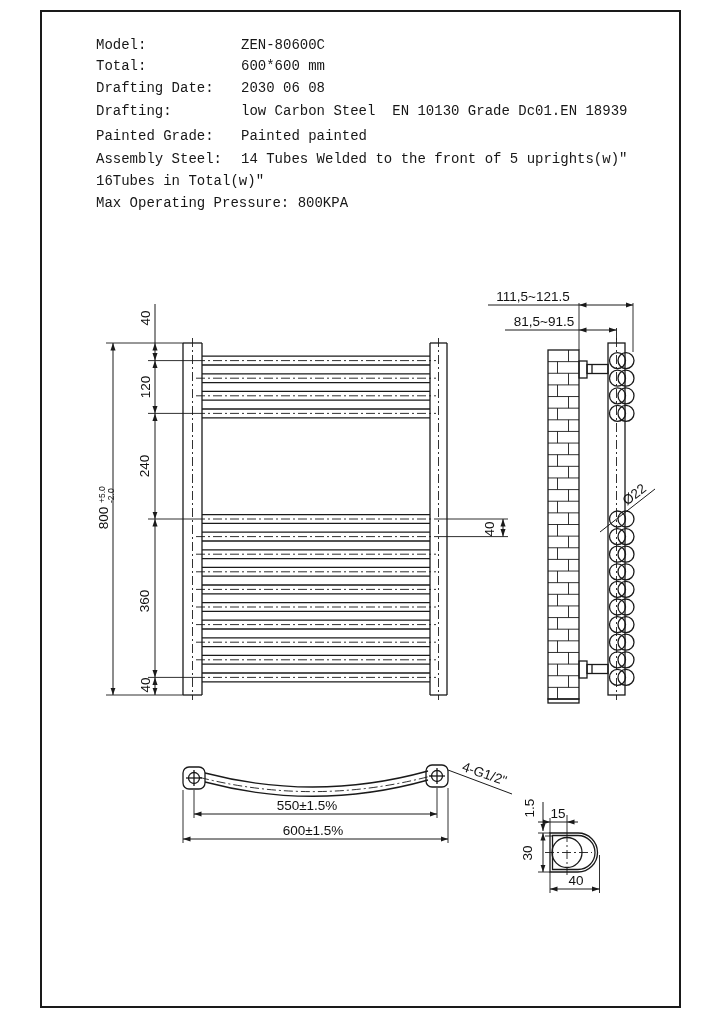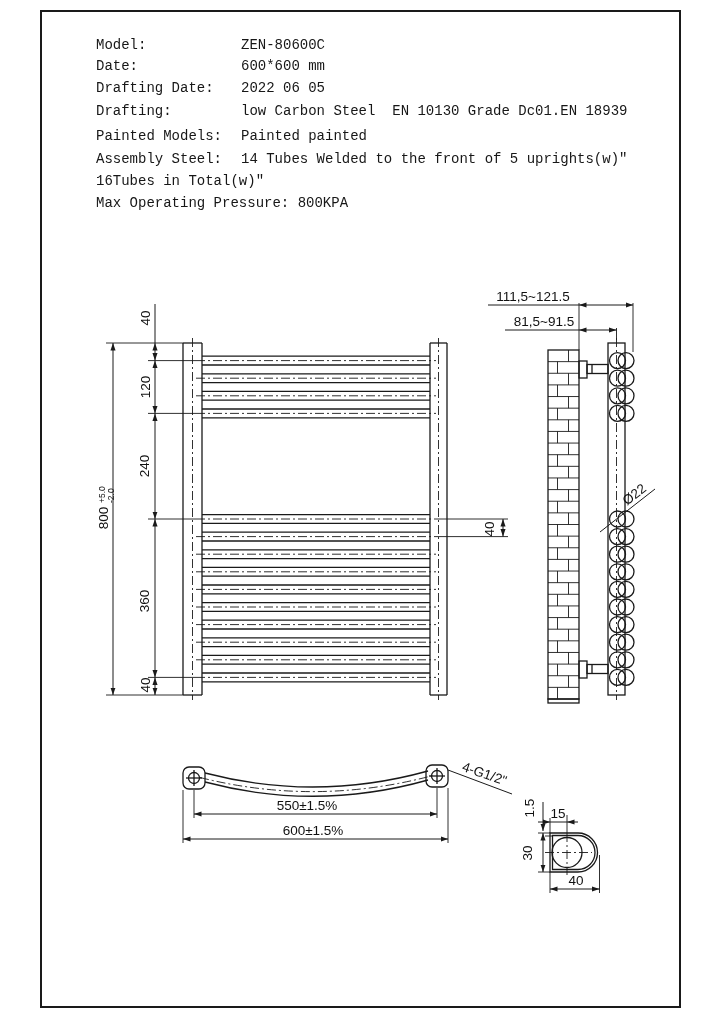--- a/index.html
+++ b/index.html
@@ -22,24 +22,24 @@
   .dtxt-s{font-size:8.5px;}
 </style>
 </head>
 <body>
 
 <div id="page">
   <div id="frame"></div>
 
   <div id="spec">
     <div class="spec-row" style="top:1px"><span class="spec-label">Model:</span><span class="spec-value">ZEN-80600C</span></div>
-    <div class="spec-row" style="top:22px"><span class="spec-label">Date:</span><span class="spec-value">600*600 mm</span></div>
-    <div class="spec-row" style="top:44px"><span class="spec-label">Drafting Date:</span><span class="spec-value">2022 06 05</span></div>
+    <div class="spec-row" style="top:22px"><span class="spec-label">Total:</span><span class="spec-value">600*600 mm</span></div>
+    <div class="spec-row" style="top:44px"><span class="spec-label">Drafting Date:</span><span class="spec-value">2030 06 08</span></div>
     <div class="spec-row" style="top:67px"><span class="spec-label">Drafting:</span><span class="spec-value">low Carbon Steel  EN 10130 Grade Dc01.EN 18939</span></div>
-    <div class="spec-row" style="top:92px"><span class="spec-label">Painted Models:</span><span class="spec-value">Painted painted</span></div>
+    <div class="spec-row" style="top:92px"><span class="spec-label">Painted Grade:</span><span class="spec-value">Painted painted</span></div>
     <div class="spec-row" style="top:115px"><span class="spec-label">Assembly Steel:</span><span class="spec-value">14 Tubes Welded to the front of 5 uprights(w)"</span></div>
     <div class="spec-row" style="top:137px">16Tubes in Total(w)"</div>
     <div class="spec-row" style="top:159px">Max Operating Pressure: 800KPA</div>
   </div>
 
   <svg id="drawing" width="720" height="1018" viewBox="0 0 720 1018">
     <defs>
       <marker id="arr" viewBox="0 0 10 10" refX="10" refY="5" markerWidth="7.5" markerHeight="7.5" orient="auto-start-reverse">
         <path d="M0,1.6 L10,5 L0,8.4 Z" fill="#1a1a1a"></path>
       </marker>

